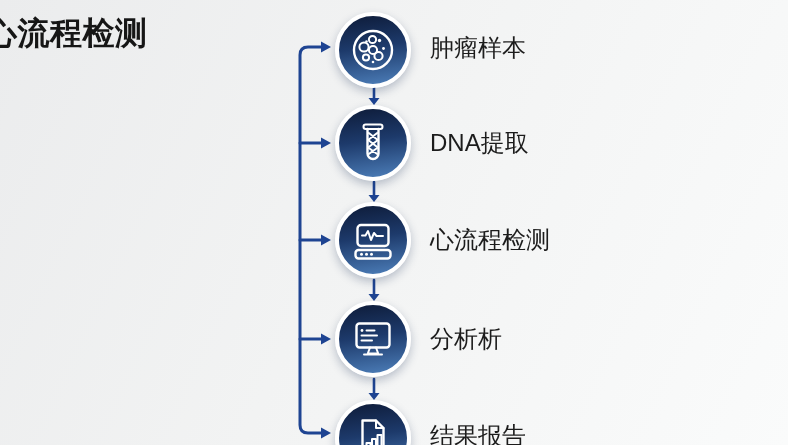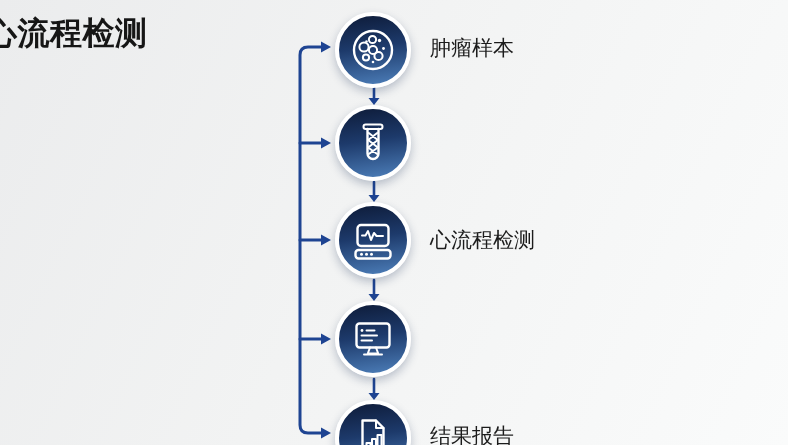--- a/index.html
+++ b/index.html
@@ -19,21 +19,21 @@
     background:linear-gradient(172deg,#0f1e3d 4%,#1d3a6b 46%,#4d7fba 100%);
     box-shadow:0 4px 10px rgba(25,45,85,0.28);
     display:flex;align-items:center;justify-content:center;
   }
   .step-circle svg{width:48px;height:48px;display:block;}
   .icon-stroke{fill:none;stroke:#ffffff;stroke-width:2.4;stroke-linecap:round;stroke-linejoin:round;}
   .icon-thin{fill:none;stroke:#ffffff;stroke-width:2;stroke-linecap:round;stroke-linejoin:round;}
   .icon-fill{fill:#ffffff;stroke:none;}
   .step-label{
     position:absolute;left:430px;height:30px;line-height:30px;
-    font-size:21px;color:#1c1c1c;white-space:nowrap;
+    font-size:24px;color:#1c1c1c;white-space:nowrap;
   }
   .conn{fill:none;stroke:#1e4492;stroke-width:3;stroke-linecap:round;}
   .conn-thin{fill:none;stroke:#1e4492;stroke-width:2.6;stroke-linecap:round;}
   .head{fill:#1e4492;stroke:none;}
 </style>
 </head>
 <body>
 
 <div class="canvas">
 
@@ -81,20 +81,21 @@
 
   <div class="step-circle" style="top:105px">
     <svg viewBox="0 0 48 48">
       <rect class="icon-thin" x="14.5" y="5.5" width="19" height="4.5" rx="2.2"></rect>
       <path class="icon-stroke" d="M18.5,10 V34.5 a5.5,5.5 0 0 0 11,0 V10"></path>
       <path class="icon-thin" d="M19.8,14 L28.2,20.5 M28.2,14 L19.8,20.5"></path>
       <path class="icon-thin" d="M19.8,21.5 L28.2,28 M28.2,21.5 L19.8,28"></path>
       <path class="icon-thin" d="M19.8,29 L28.2,35 M28.2,29 L19.8,35"></path>
     </svg>
   </div>
+  <div class="step-label" style="top:128px">DNA提取</div>
 
   <div class="step-circle" style="top:202px">
     <svg viewBox="0 0 48 48">
       <rect class="icon-stroke" x="8.5" y="9" width="31" height="21" rx="3.5"></rect>
       <path class="icon-thin" d="M13,19.5 h3.5 l2.5,-4.5 l3,9 l3,-7 l2.5,3 h6.5"></path>
       <rect class="icon-stroke" x="6.5" y="34" width="35" height="8.5" rx="3"></rect>
       <circle class="icon-fill" cx="12.5" cy="38.2" r="1.5"></circle>
       <circle class="icon-fill" cx="17.5" cy="38.2" r="1.5"></circle>
       <circle class="icon-fill" cx="22.5" cy="38.2" r="1.5"></circle>
     </svg>
@@ -105,20 +106,21 @@
     <svg viewBox="0 0 48 48">
       <rect class="icon-stroke" x="7.5" y="8.5" width="33" height="24" rx="3"></rect>
       <circle class="icon-fill" cx="13" cy="15.5" r="1.4"></circle>
       <path class="icon-thin" d="M17.5,15.5 h8"></path>
       <path class="icon-thin" d="M12.5,20.5 h15.5"></path>
       <path class="icon-thin" d="M12.5,25.5 h10.5"></path>
       <path class="icon-thin" d="M21,32.5 L18.8,38.5 H29.2 L27,32.5"></path>
       <path class="icon-thin" d="M15,39.5 h18"></path>
     </svg>
   </div>
+  <div class="step-label" style="top:324px">分析析</div>
 
   <div class="step-circle" style="top:400px">
     <svg viewBox="0 0 48 48">
       <path class="icon-stroke" d="M13.5,6.5 H27 L34.5,14 V41.5 H13.5 Z"></path>
       <path class="icon-thin" d="M27,6.5 V14 H34.5"></path>
       <rect class="icon-thin" x="17.5" y="29" width="4" height="6"></rect>
       <rect class="icon-thin" x="23" y="25" width="4" height="10"></rect>
       <rect class="icon-thin" x="28.5" y="21" width="4" height="14"></rect>
       <path class="icon-thin" d="M16,35 h18"></path>
     </svg>

